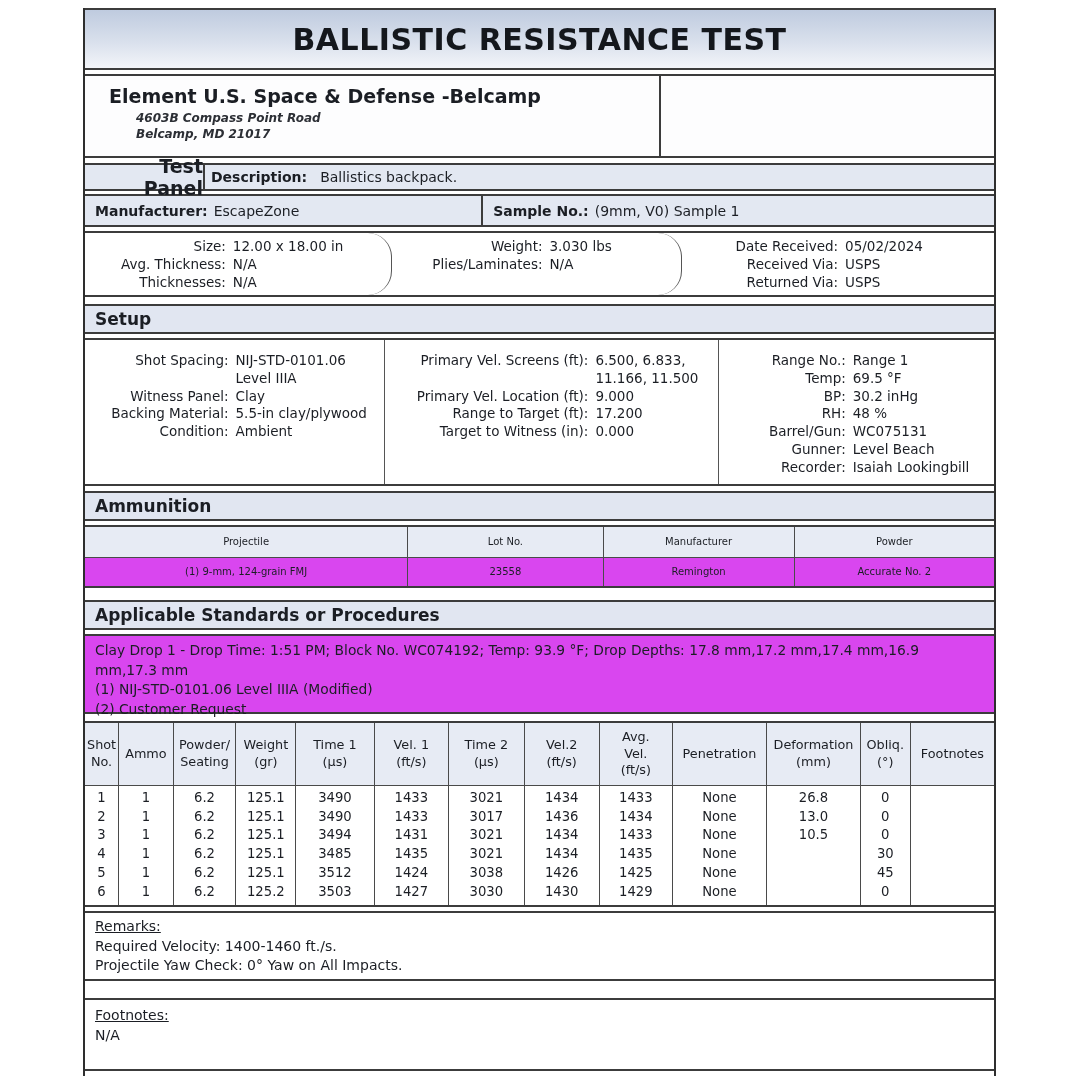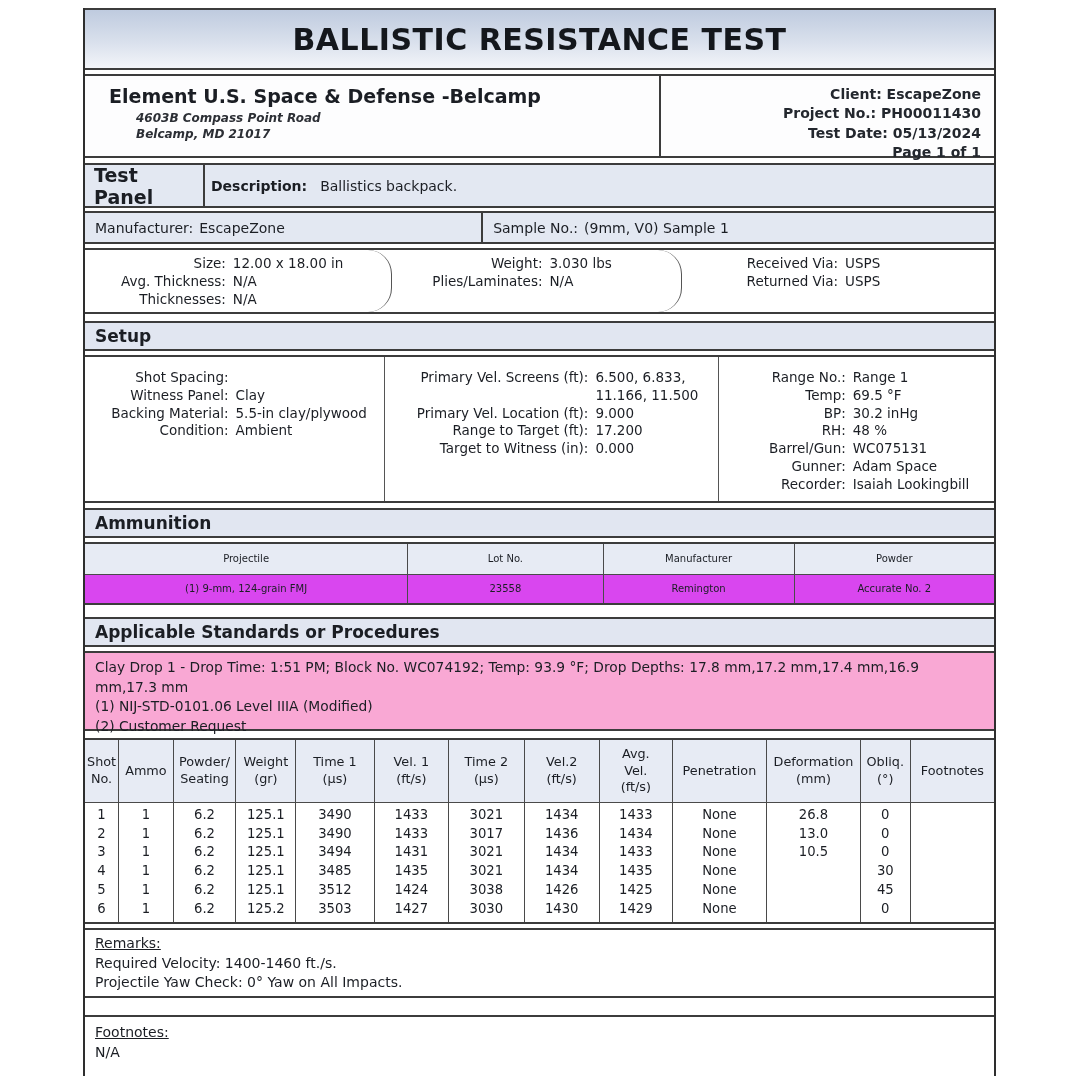--- a/index.html
+++ b/index.html
@@ -24,30 +24,30 @@
 
   
   .header-row { height: 84px; margin-bottom: 5px; display: flex; background: #fdfdfe; }
   .company-cell { flex: 0 0 63.4%; border-right: 2px solid #3c3c3c; padding: 9px 0 0 24px; }
   .company-name { font-size: 19px; font-weight: 700; margin-bottom: 3px; }
   .company-addr { font-size: 12px; font-style: italic; font-weight: 600; color: #2c2f35; line-height: 1.35; margin-left: 27px; }
   .client-cell { flex: 1; text-align: right; padding: 9px 13px 0 0; font-size: 14px; font-weight: 700; color: #23272e; }
   .client-cell div { line-height: 1.38; }
 
   
-  .tp-row { height: 45px; margin-bottom: 3px; display: flex; background: #e3e8f2; align-items: stretch; }
+  .tp-row { height: 28px; margin-bottom: 3px; display: flex; background: #e3e8f2; align-items: stretch; text-align: right; }
   .tp-label { width: 120px; border-right: 2px solid #3c3c3c; display: flex; align-items: center; padding-left: 9px; font-size: 19px; font-weight: 700; }
   .tp-desc { flex: 1; display: flex; align-items: center; padding-left: 6px; font-size: 14px; }
   .tp-desc .lbl { font-weight: 700; margin-right: 13px; }
 
   
   .man-row { height: 33px; margin-bottom: 4px; display: flex; background: #e3e8f2; font-size: 14px; }
   .man-cell { flex: 0 0 43.8%; border-right: 2px solid #3c3c3c; display: flex; align-items: center; padding-left: 10px; }
   .sam-cell { flex: 1; display: flex; align-items: center; padding-left: 10px; }
-  .b { font-weight: 400; margin-right: 6px; }
+  .b { font-weight: 700; margin-right: 6px; }
 
   
   .info-row { height: 66px; margin-bottom: 7px; display: flex; background: #fff; }
   .info-row > div { padding-top: 5px; border-radius: 24px; }
   .info-c1 { flex: 0 0 33.8%; border-right: 1.5px solid #555; }
   .info-c2 { flex: 0 0 31.9%; border-right: 1.5px solid #555; }
   .info-c3 { flex: 1; }
 
   
   .band { height: 30px; display: flex; align-items: center; padding-left: 10px; background: #e1e6f1; font-size: 17px; font-weight: 700; margin-bottom: 4px; }
@@ -68,21 +68,21 @@
   table { border-collapse: collapse; width: 100%; }
   .ammo-table { margin-bottom: 12px; font-size: 10px; }
   .ammo-table th, .ammo-table td { border: 1.5px solid #4a4a4a; text-align: center; }
   .ammo-table th { height: 31px; background: #e7ebf4; font-weight: 400; }
   .ammo-table td { height: 30px; background: #d946ef; }
   .ammo-table th:first-child, .ammo-table td:first-child { border-left: none; }
   .ammo-table th:last-child, .ammo-table td:last-child { border-right: none; }
   .ammo-table { border-top: 2px solid #3c3c3c; border-bottom: 2px solid #3c3c3c; }
 
   
-  .standards-box { min-height: 80px; height: 80px; margin-bottom: 7px; padding: 5px 10px; font-size: 13.8px; line-height: 1.42; background: #f9a8d4; }
+  .standards-box { min-height: 80px; height: 80px; margin-bottom: 7px; padding: 5px 10px; font-size: 13.8px; line-height: 1.42; background: #d946ef; }
 
   
   .shot-table { margin-bottom: 4px; border-top: 2px solid #3c3c3c; border-bottom: 2px solid #3c3c3c; }
   .shot-table th { background: #e7ebf4; border: 1.5px solid #4a4a4a; font-weight: 400; font-size: 12.8px; line-height: 1.3; padding: 6px 2px; vertical-align: middle; text-align: center; white-space: pre-line; }
   .shot-table td { border-left: 1.5px solid #4a4a4a; border-right: 1.5px solid #4a4a4a; border-top: none; border-bottom: none; text-align: center; font-size: 13.2px; line-height: 1.42; padding: 0 2px; background: #fff; }
   .shot-table th:first-child, .shot-table td:first-child { border-left: none; }
   .shot-table th:last-child, .shot-table td:last-child { border-right: none; }
   .shot-table tbody tr:first-child td { padding-top: 3px; }
   .shot-table tbody tr:last-child td { padding-bottom: 4px; }
 
@@ -99,26 +99,20 @@
   <div class="box title-band">
     <span>BALLISTIC RESISTANCE TEST</span>
   </div>
 
   <div class="box header-row">
     <div class="company-cell">
       <div class="company-name">Element U.S. Space &amp; Defense -Belcamp</div>
       <div class="company-addr">4603B Compass Point Road</div>
       <div class="company-addr">Belcamp, MD 21017</div>
     </div>
-    <div class="client-cell">
-        <div>Client: EscapeZone</div>
-        <div>Project No.: PH00011430</div>
-        <div>Test Date: 05/13/2024</div>
-        <div>Page 1 of 1</div>
-      </div>
   </div>
 
   <div class="box tp-row">
     <div class="tp-label">Test Panel</div>
     <div class="tp-desc">
       <span class="lbl">Description:</span>
       <span>Ballistics backpack.</span>
     </div>
   </div>
 
@@ -153,38 +147,44 @@
           <span class="plabel">Weight:</span>
           <span class="pvalue">3.030 lbs</span>
         </div>
         <div class="pair">
           <span class="plabel">Plies/Laminates:</span>
           <span class="pvalue">N/A</span>
         </div>
       </div>
     <div class="info-c3" style="--lw:50%">
         <div class="pair">
+          <span class="plabel">Date Received:</span>
+          <span class="pvalue">05/02/2024</span>
+        </div>
+        <div class="pair">
           <span class="plabel">Received Via:</span>
           <span class="pvalue">USPS</span>
         </div>
         <div class="pair">
           <span class="plabel">Returned Via:</span>
           <span class="pvalue">USPS</span>
         </div>
       </div>
   </div>
 
   <div class="box band">
     <span>Setup</span>
   </div>
 
   <div class="box setup-row">
     <div class="setup-c1" style="--lw:48%">
         <div class="pair">
           <span class="plabel">Shot Spacing:</span>
+          <span class="pvalue">NIJ-STD-0101.06
+Level IIIA</span>
         </div>
         <div class="pair">
           <span class="plabel">Witness Panel:</span>
           <span class="pvalue">Clay</span>
         </div>
         <div class="pair">
           <span class="plabel">Backing Material:</span>
           <span class="pvalue">5.5-in clay/plywood</span>
         </div>
         <div class="pair">
@@ -227,21 +227,21 @@
         <div class="pair">
           <span class="plabel">RH:</span>
           <span class="pvalue">48 %</span>
         </div>
         <div class="pair">
           <span class="plabel">Barrel/Gun:</span>
           <span class="pvalue">WC075131</span>
         </div>
         <div class="pair">
           <span class="plabel">Gunner:</span>
-          <span class="pvalue">Adam Space</span>
+          <span class="pvalue">Level Beach</span>
         </div>
         <div class="pair">
           <span class="plabel">Recorder:</span>
           <span class="pvalue">Isaiah Lookingbill</span>
         </div>
       </div>
   </div>
 
   <div class="box band">
     <span>Ammunition</span>

